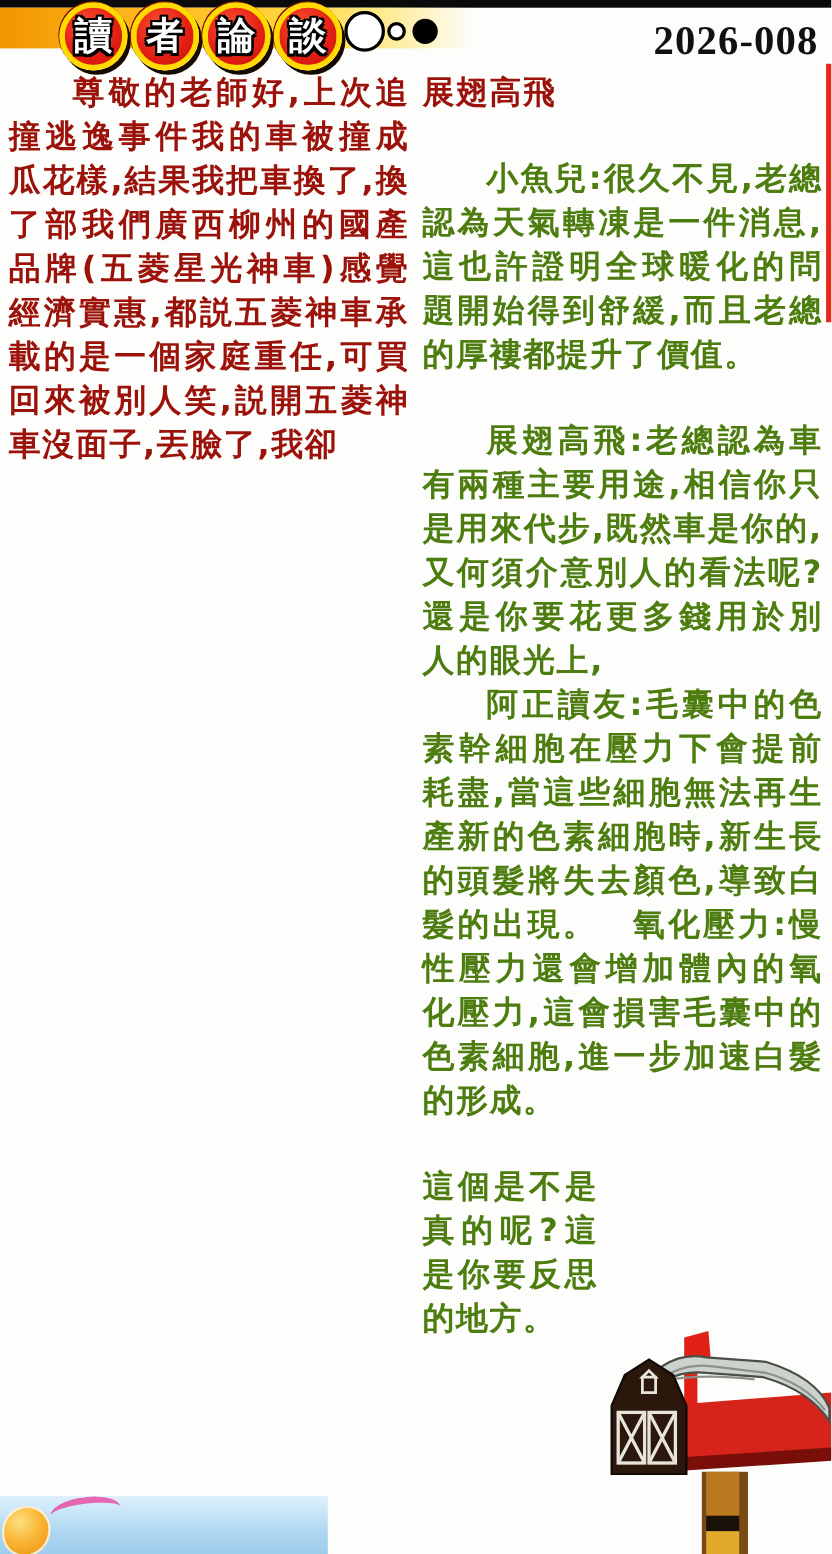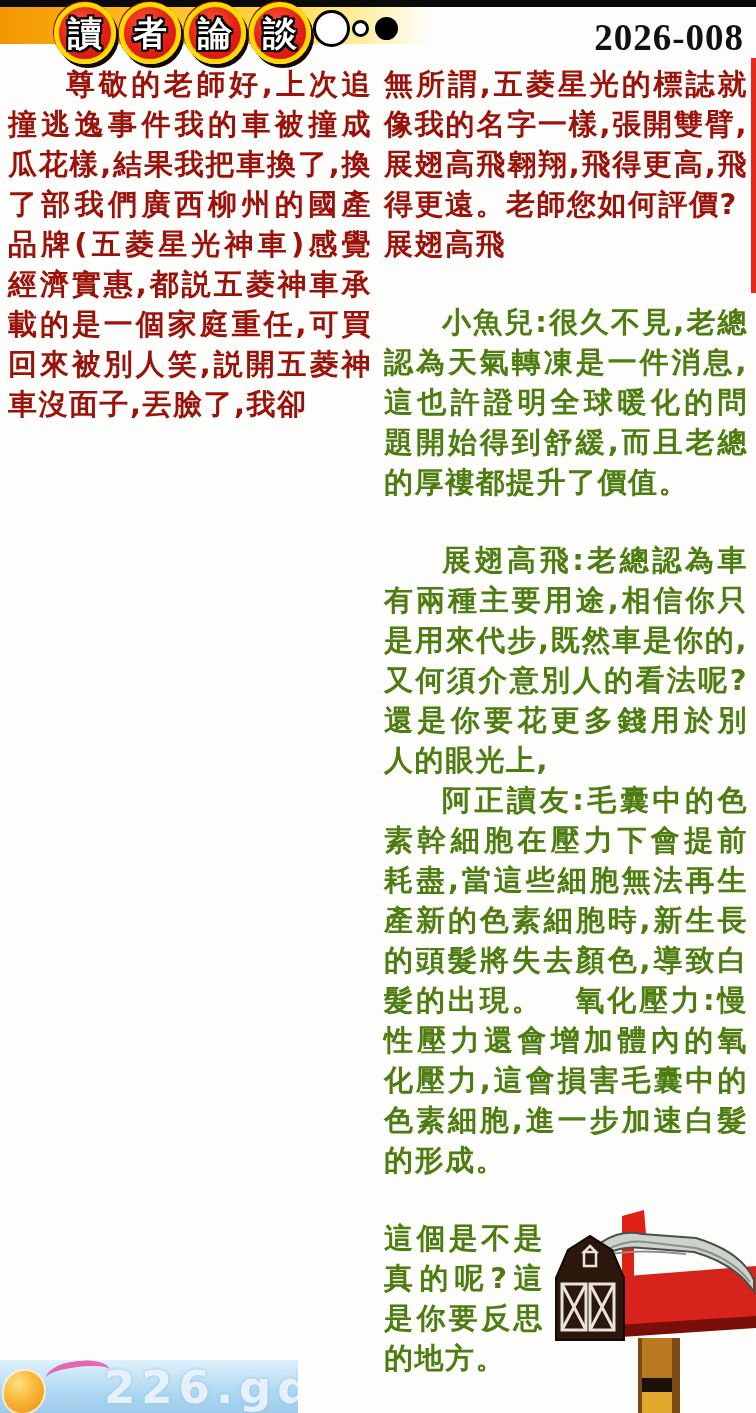--- a/index.html
+++ b/index.html
@@ -108,21 +108,20 @@
   <div class="edge-stripe"></div>
 
   <div class="col col-left">
     <p class="red indent nogap">
       <span>尊敬的老師好,上次追撞逃逸事件我的車被撞成瓜花樣,結果我把車換了,換了部我們廣西柳州的國產品牌(五菱星光神車)感覺經濟實惠,都説五菱神車承載的是一個家庭重任,可買回來被別人笑,説開五菱神車沒面子,丟臉了,我卻</span>
     </p>
   </div>
 
   <div class="col col-right">
     <p class="red">
-      <span>無所謂,五菱星光的標誌就像我的名字一樣,張開雙臂,展翅高飛翱翔,飛得更高,飛得更遠。老師您如何評價?</span>
       <span class="sig">展翅高飛</span>
     </p>
     <p class="black indent">小魚兒:很久不見,老總認為天氣轉凍是一件消息,這也許證明全球暖化的問題開始得到舒緩,而且老總的厚褸都提升了價值。</p>
     <p class="black indent nogap">展翅高飛:老總認為車有兩種主要用途,相信你只是用來代步,既然車是你的,又何須介意別人的看法呢?還是你要花更多錢用於別人的眼光上,</p>
     <p class="black indent">阿正讀友:毛囊中的色素幹細胞在壓力下會提前耗盡,當這些細胞無法再生產新的色素細胞時,新生長的頭髮將失去顏色,導致白髮的出現。　氧化壓力:慢性壓力還會增加體內的氧化壓力,這會損害毛囊中的色素細胞,進一步加速白髮的形成。</p>
     <p class="black narrow">這個是不是真的呢?這是你要反思的地方。</p>
   </div>
 
   <svg class="mailbox" viewBox="0 0 210 205" xmlns="http://www.w3.org/2000/svg">
 
@@ -145,16 +144,15 @@
 
     <rect x="16" y="76" width="24" height="46" fill="none" stroke="#e8e4da" stroke-width="3"></rect>
     <path d="M16,76 L40,122 M40,76 L16,122" stroke="#e8e4da" stroke-width="3"></path>
     <rect x="44" y="76" width="24" height="46" fill="none" stroke="#e8e4da" stroke-width="3"></rect>
     <path d="M44,76 L68,122 M68,76 L44,122" stroke="#e8e4da" stroke-width="3"></path>
   </svg>
 
   <div class="watermark">
     <div class="wm-logo"></div>
     <div class="wm-swoosh"></div>
-    <div class="wm-text">226.gd</div>
   </div>
 
 </div>
 
 </body></html>

